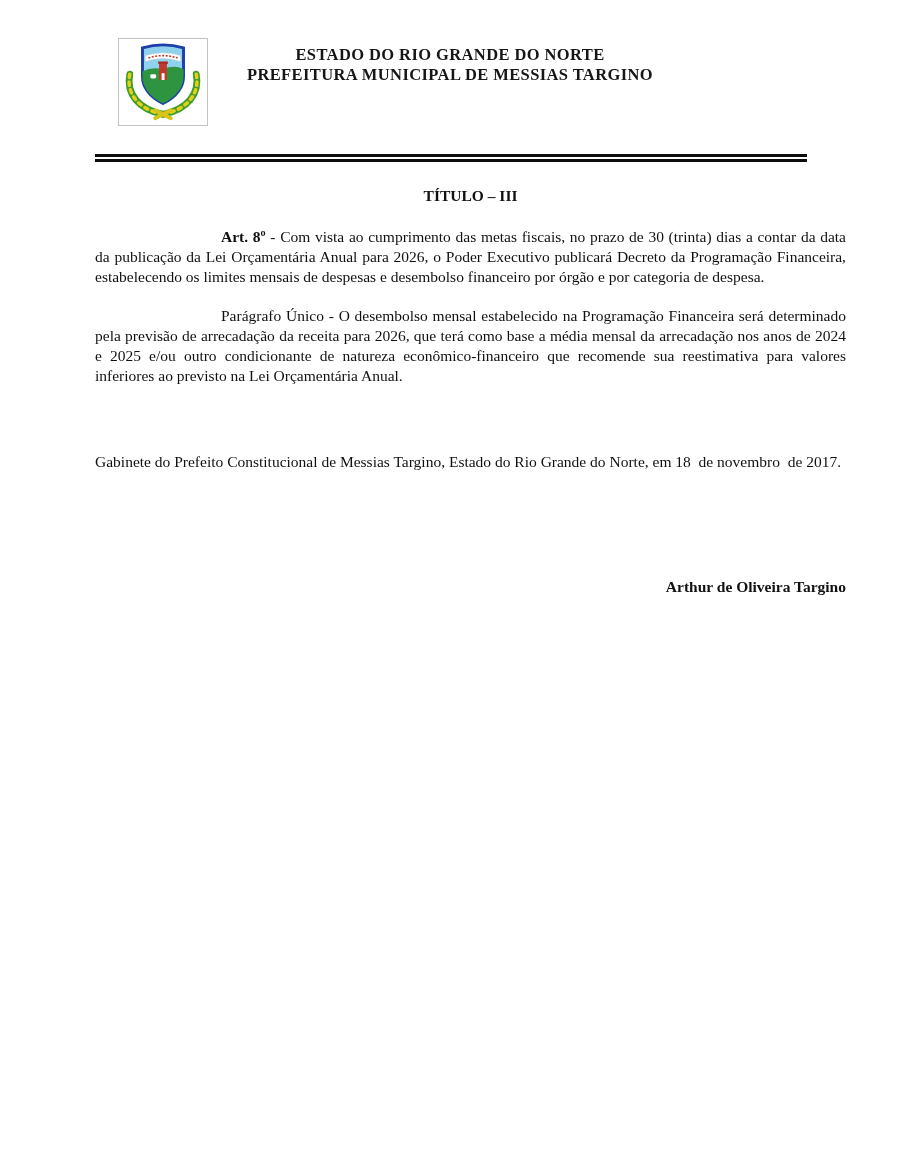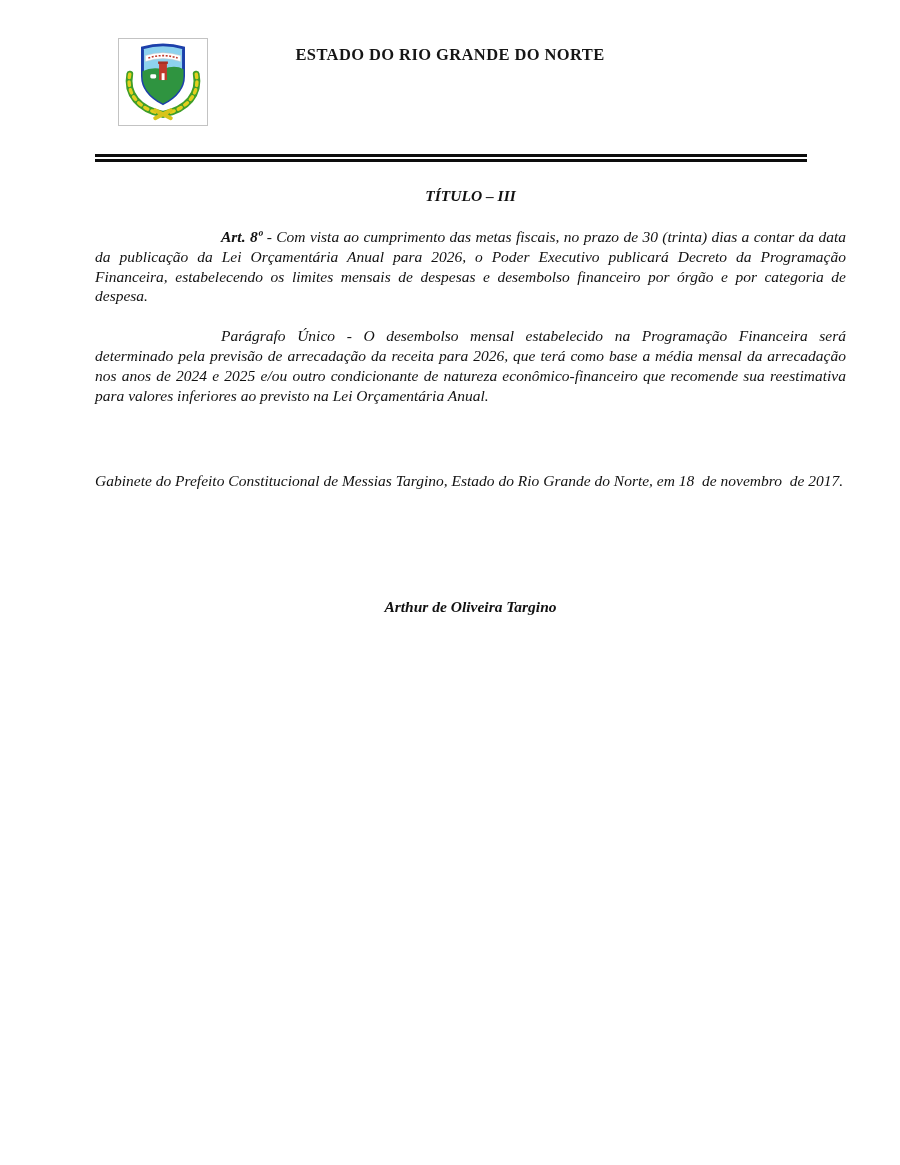--- a/index.html
+++ b/index.html
@@ -53,21 +53,20 @@
     left: 0; right: 0;
     top: 3px;
     height: 1.5px;
     background: #ffffff;
   }
   
   .doc-body {
     margin: 23px 54px 0 95px; 
     font-size: 15.5px;
     line-height: 19.8px;
-    font-style: italic;
   }
   .doc-title {
     text-align: center;
     font-weight: bold;
     font-size: 15.5px;
     line-height: 21px;
     margin-bottom: 21px;
   }
   p.para {
     text-align: justify;
@@ -75,21 +74,21 @@
   }
   p.para.indented { text-indent: 126px; }
   p.para b { font-weight: bold; }
   p.closing {
     text-align: justify;
     margin-top: 66px;
     white-space: pre-wrap;
   }
   .signature {
     margin-top: 104px;
-    text-align: center;
+    text-align: right;
     font-weight: bold;
     font-size: 15.5px;
     line-height: 24px;
   }
 </style>
 </head>
 <body>
 
 <div class="page">
 
@@ -113,20 +112,21 @@
 
         <rect x="41" y="24" width="8" height="18" fill="#c0392b"></rect>
         <rect x="40" y="23" width="10" height="2.5" fill="#a82f24"></rect>
         <rect x="43.6" y="35" width="3" height="7" fill="#ffffff"></rect>
 
         <rect x="32" y="36" width="6" height="4.5" rx="1.5" fill="#ffffff"></rect>
       </svg>
     </div>
     <div class="letterhead-text">
       <div>ESTADO DO RIO GRANDE DO NORTE</div>
+      <div>PREFEITURA MUNICIPAL DE MESSIAS TARGINO</div>
     </div>
   </header>
 
   <div class="rule"></div>
 
   <main class="doc-body">
 
     <div class="doc-title">
       <div>TÍTULO – III</div>
     </div>

